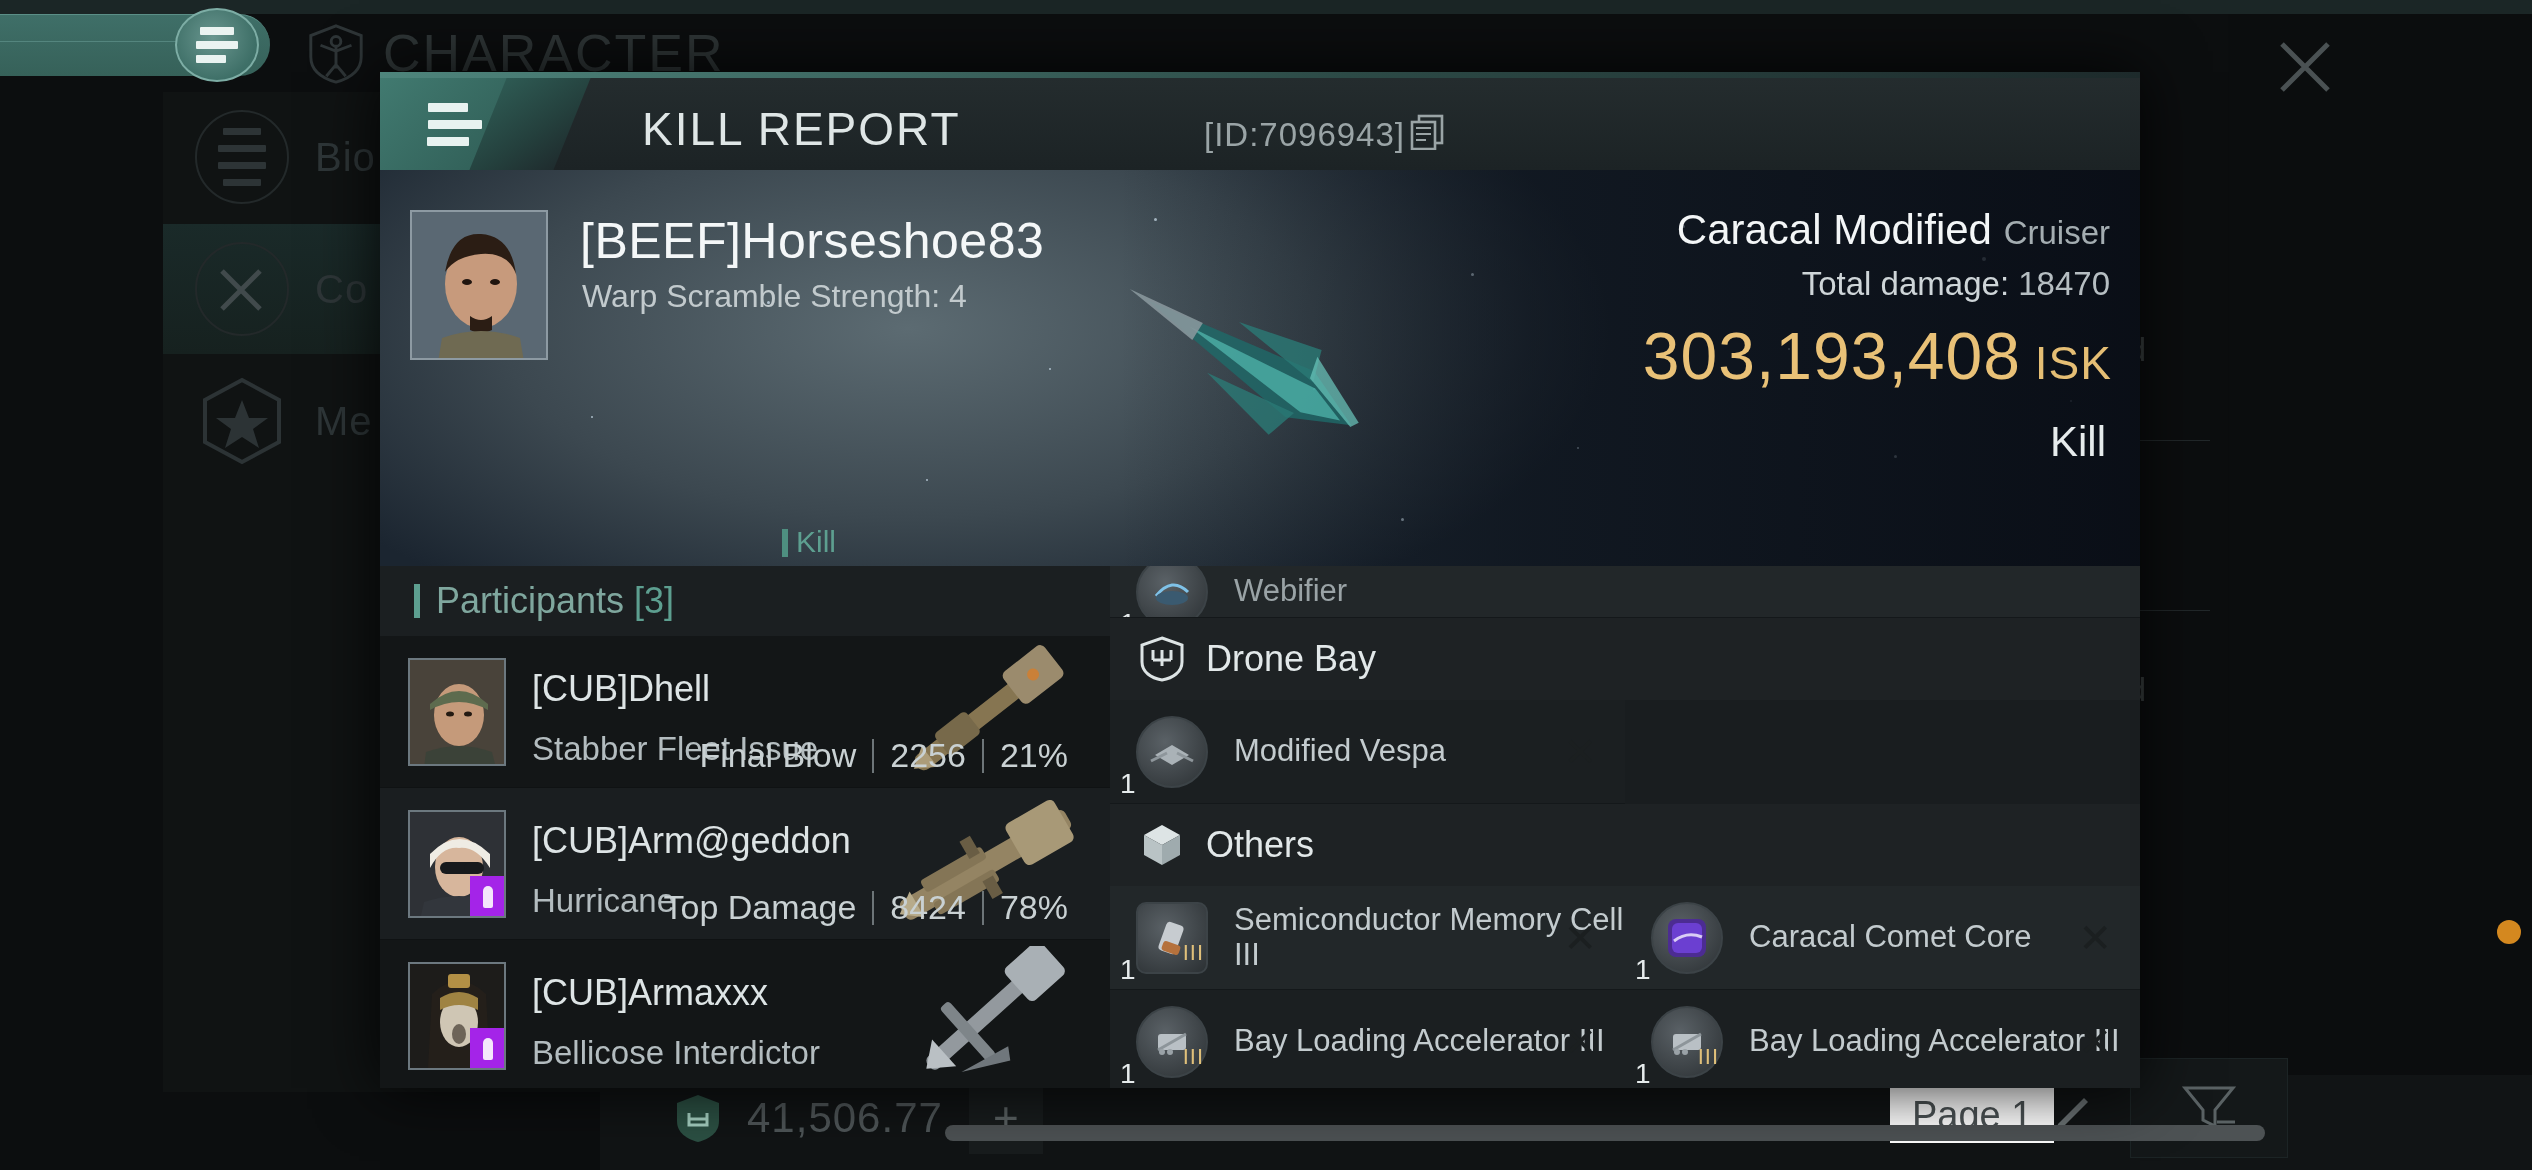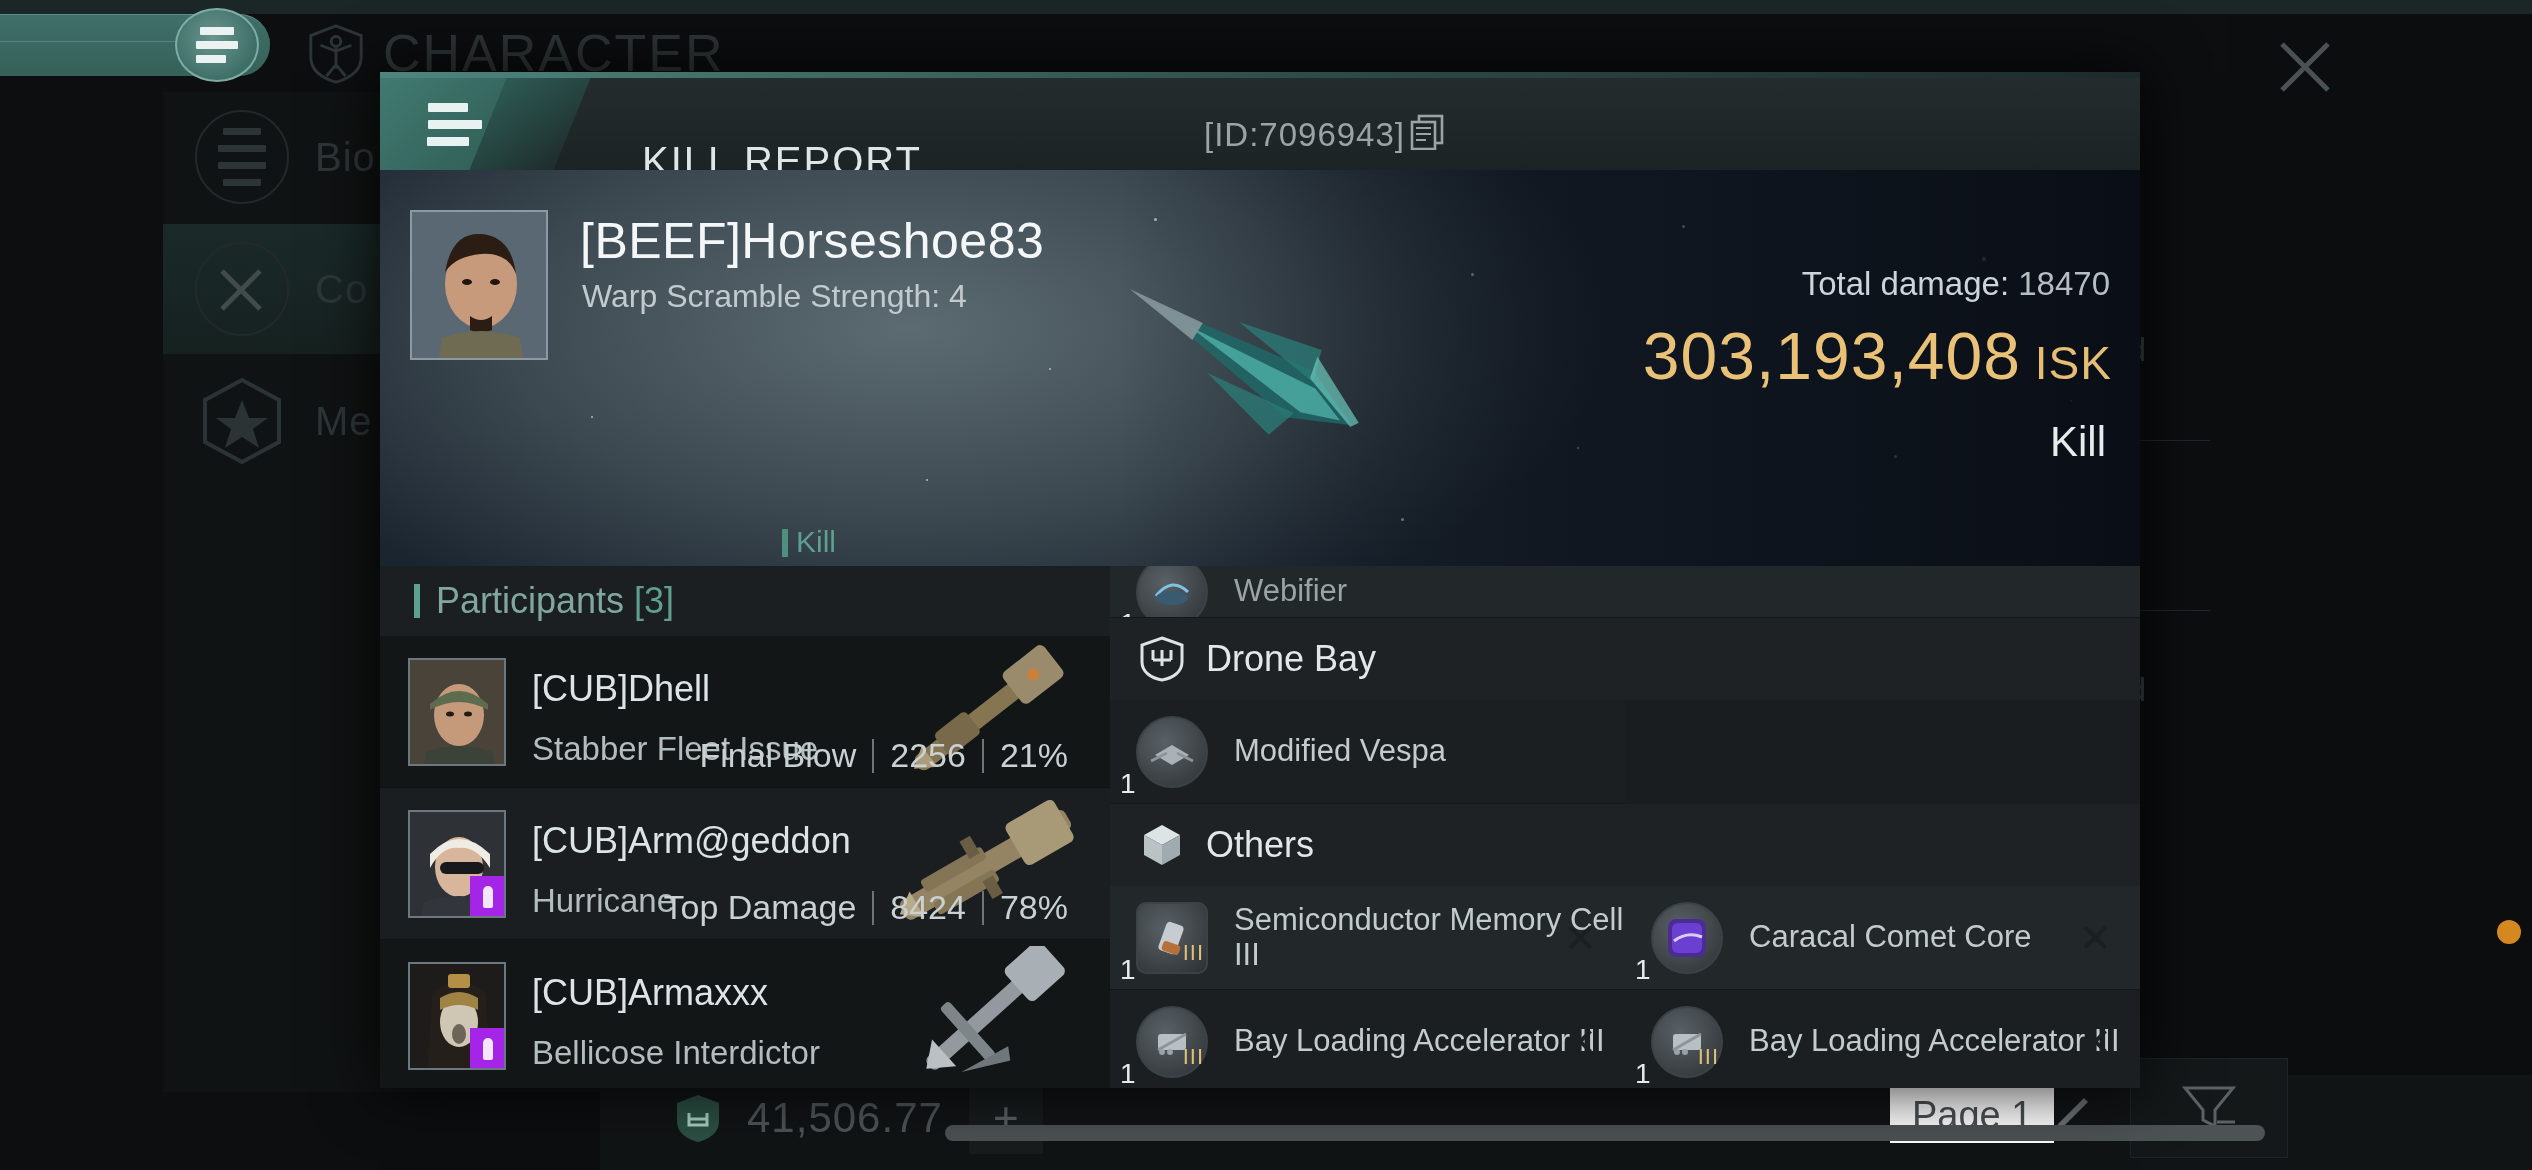--- a/index.html
+++ b/index.html
@@ -123,22 +123,22 @@
     content:""; position:absolute; right:-42px; top:0; width:84px; height:92px;
     background:linear-gradient(135deg,#2e5a53 0%, #24403d 60%, #1f2c2e 100%);
     transform:skewX(-22deg);
   }
   .modal-burger i { display:block; background:#e8f2f0; height:9px; border-radius:1px; margin:4px 0; z-index:2;}
   .modal-burger i:nth-child(1){width:40px; margin-right:14px;}
   .modal-burger i:nth-child(2){width:54px;}
   .modal-burger i:nth-child(3){width:42px; margin-right:14px;}
 
   .modal-title {
-    position:absolute; left:262px; top:30px; color:#dfe6e6; font-size:40px;
-    letter-spacing:2px; font-weight:300;margin-top:37px;
+    position:absolute; left:262px; top:30px; color:#dfe6e6; font-size:46px;
+    letter-spacing:2px; font-weight:300;
   }
   .modal-id {
     position:absolute; left:812px; top:44px; color:#9aa4a6; font-size:33px; font-weight:300;
     letter-spacing:1px;
     margin-left:12px;
   }
   .copy-ico { position:absolute; left:1030px; top:42px; width:34px; height:36px;}
 
   
   .hero {
@@ -420,20 +420,24 @@
           <ellipse cx="83" cy="70" rx="5" ry="3" fill="#20150f"></ellipse>
           <path d="M58 104 Q69 112 80 104 L80 118 Q69 124 58 118 Z" fill="#2b1d14"></path>
           <path d="M30 126 Q69 112 108 126 L112 150 H26 Z" fill="#6f6a52"></path>
         </svg>
       </div>
       <div class="hero-name">[BEEF]Horseshoe83</div>
       <div class="hero-sub">Warp Scramble Strength: 4</div>
 
       <div class="kill-tag">Kill</div>
 
+      <div class="hero-shipname">
+        <span>Caracal Modified</span>
+        <span class="hero-shipclass">Cruiser</span>
+      </div>
       <div class="hero-dmg">
         <span>Total damage:</span>
         <b>18470</b>
       </div>
       <div class="hero-isk">
         <span>303,193,408</span><span class="unit">ISK</span>
       </div>
       <div class="hero-kill">Kill</div>
     </div>
 

